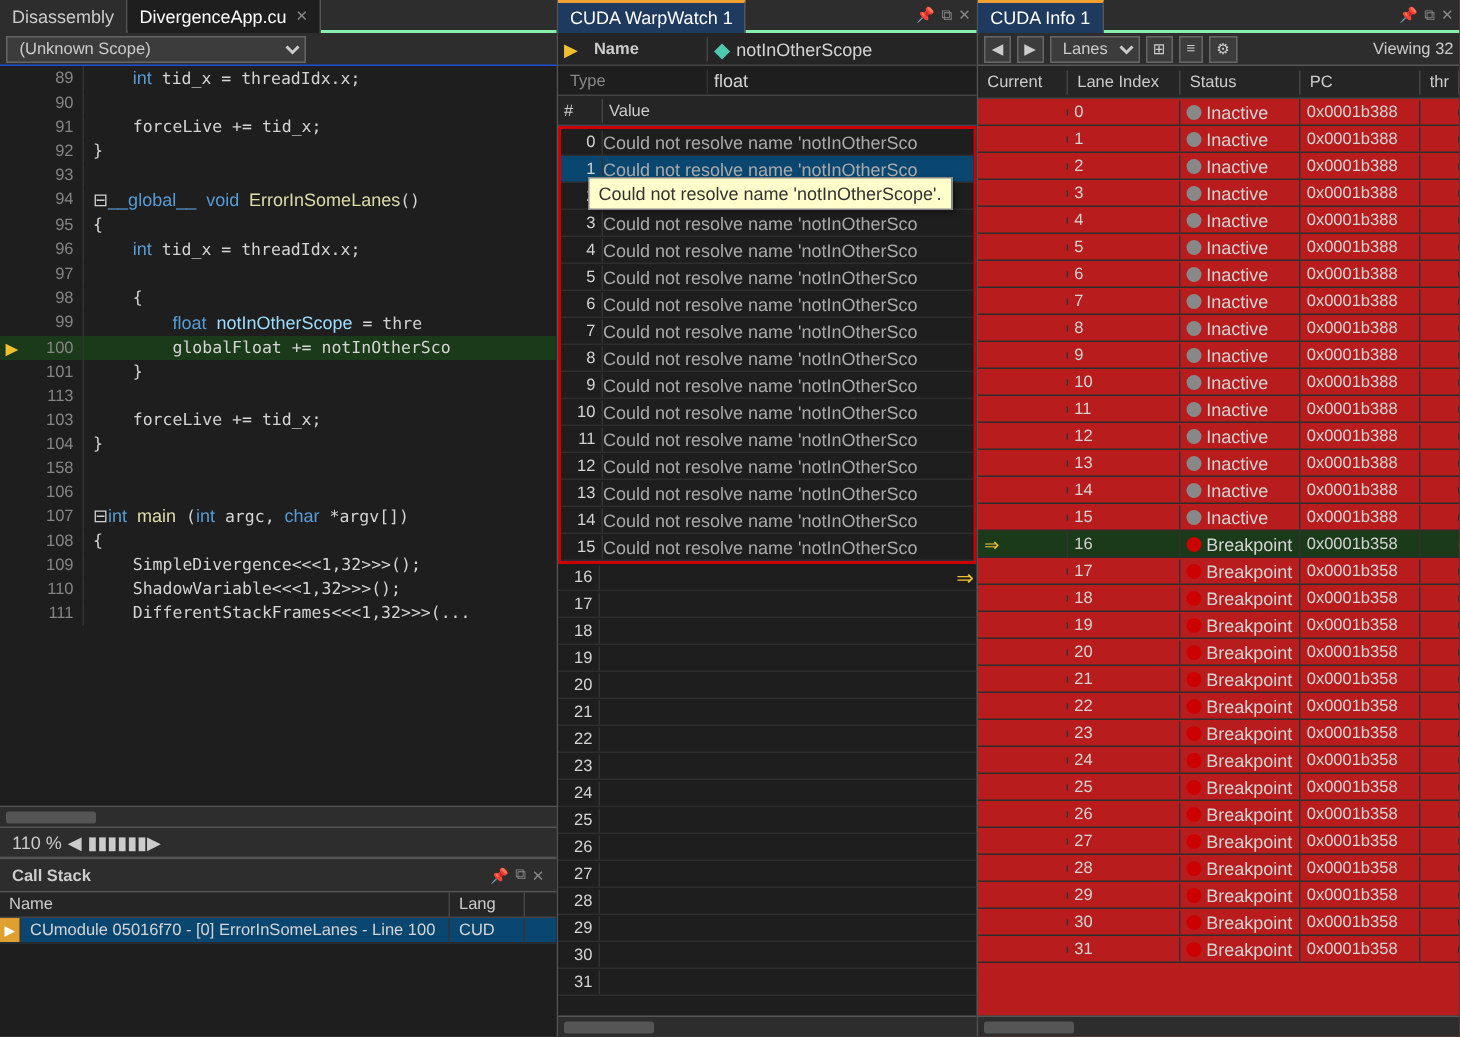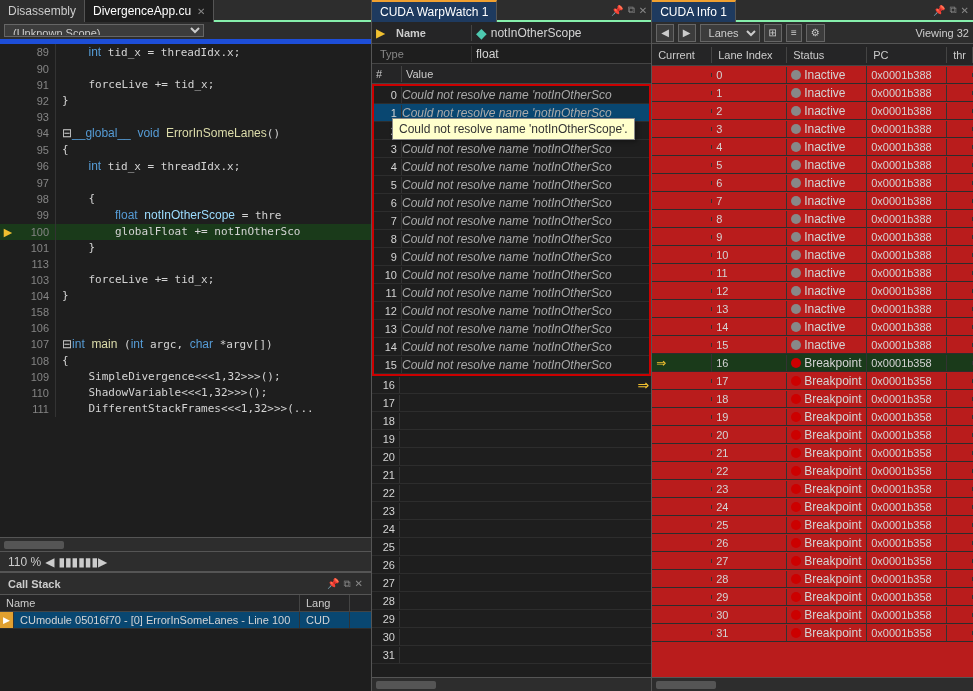--- a/index.html
+++ b/index.html
@@ -8,21 +8,21 @@
     .main-container { display: flex; flex: 1; overflow: hidden; }
 
     
     .left-panel { width: 385px; display: flex; flex-direction: column; background: #1e1e1e; border-right: 1px solid #555; }
 
     .tab-bar { display: flex; background: #2d2d2d; border-bottom: 2px solid #86efac; height: 22px; }
     .tab { padding: 2px 8px; background: #2d2d2d; color: #ccc; border-right: 1px solid #555; cursor: pointer; display: flex; align-items: center; font-size: 11px; height: 22px; }
     .tab.active { background: #1e1e1e; color: #fff; }
     .tab .close-btn { margin-left: 6px; color: #888; font-size: 10px; cursor: pointer; }
 
-    .scope-bar { background: #2d2d2d; border-bottom: 5px solid #1d4ed8; padding: 2px 4px; display: flex; height: 22px; }
+    .scope-bar { background: #2d2d2d; border-bottom: 1px solid #1d4ed8; padding: 2px 4px; display: flex; align-items: center; height: 22px; }
     .scope-dropdown { background: #3c3c3c; color: #ccc; border: 1px solid #666; padding: 1px 4px; font-size: 11px; width: 200px; }
 
     .code-area { flex: 1; overflow-y: auto; overflow-x: hidden; background: #1e1e1e; color: #d4d4d4; position: relative; }
     .code-line { display: flex; min-height: 16px; line-height: 16px; }
     .line-num { width: 40px; text-align: right; padding-right: 6px; color: #858585; flex-shrink: 0; background: #1e1e1e; font-size: 11px; border-right: 1px solid #333; }
     .line-content { padding-left: 6px; white-space: pre; font-family: Consolas, monospace; font-size: 11px; flex: 1; }
     .kw { color: #569cd6; }
     .fn-name { color: #dcdcaa; }
     .breakpoint-indicator { width: 16px; flex-shrink: 0; display: flex; align-items: center; justify-content: center; }
     .arrow-indicator { color: #f0c030; font-size: 14px; }
@@ -43,21 +43,21 @@
     .cs-row { display: flex; background: #1e1e1e; border-bottom: 1px solid #2d2d2d; }
     .cs-cell { padding: 2px 6px; color: #d4d4d4; border-right: 1px solid #333; font-size: 11px; overflow: hidden; text-overflow: ellipsis; white-space: nowrap; }
 
     
     .mid-panel { width: 290px; display: flex; flex-direction: column; background: #1e1e1e; border-right: 1px solid #555; }
     .mid-content { flex: 1; overflow-y: auto; overflow-x: hidden; }
     .watch-row { display: flex; border-bottom: 1px solid #2d2d2d; height: 18px; align-items: center; }
     .watch-row.selected { background: #094771; }
     .wc-cell { padding: 2px 4px; color: #d4d4d4; border-right: 1px solid #333; font-size: 11px; flex-shrink: 0; overflow: hidden; }
     .error-cell { color: #d4d4d4; font-size: 11px; flex: 1; white-space: nowrap; overflow: hidden; }
-    .error-text { color: #aaa; font-style: italic; }
+    .error-text { color: #aaa; }
 
     .tooltip-box { position: absolute; background: #ffffcc; border: 1px solid #888; padding: 3px 6px; font-size: 11px; color: #333; z-index: 100; top: 120px; left: 460px; white-space: nowrap; box-shadow: 2px 2px 4px rgba(0,0,0,0.3); }
 
     
     .right-panel { flex: 1; display: flex; flex-direction: column; background: #b91c1c; }
     .lanes-toolbar { display: flex; align-items: center; background: #2d2d2d; border-bottom: 1px solid #555; height: 22px; padding: 0 4px; gap: 4px; }
     .lanes-dropdown { background: #3c3c3c; color: #ccc; border: 1px solid #666; padding: 1px 4px; font-size: 11px; height: 18px; }
     .toolbar-btn { background: #3c3c3c; border: 1px solid #666; color: #ccc; padding: 1px 4px; font-size: 10px; cursor: pointer; height: 18px; }
     .viewing-label { color: #ccc; font-size: 11px; margin-left: auto; }
 

